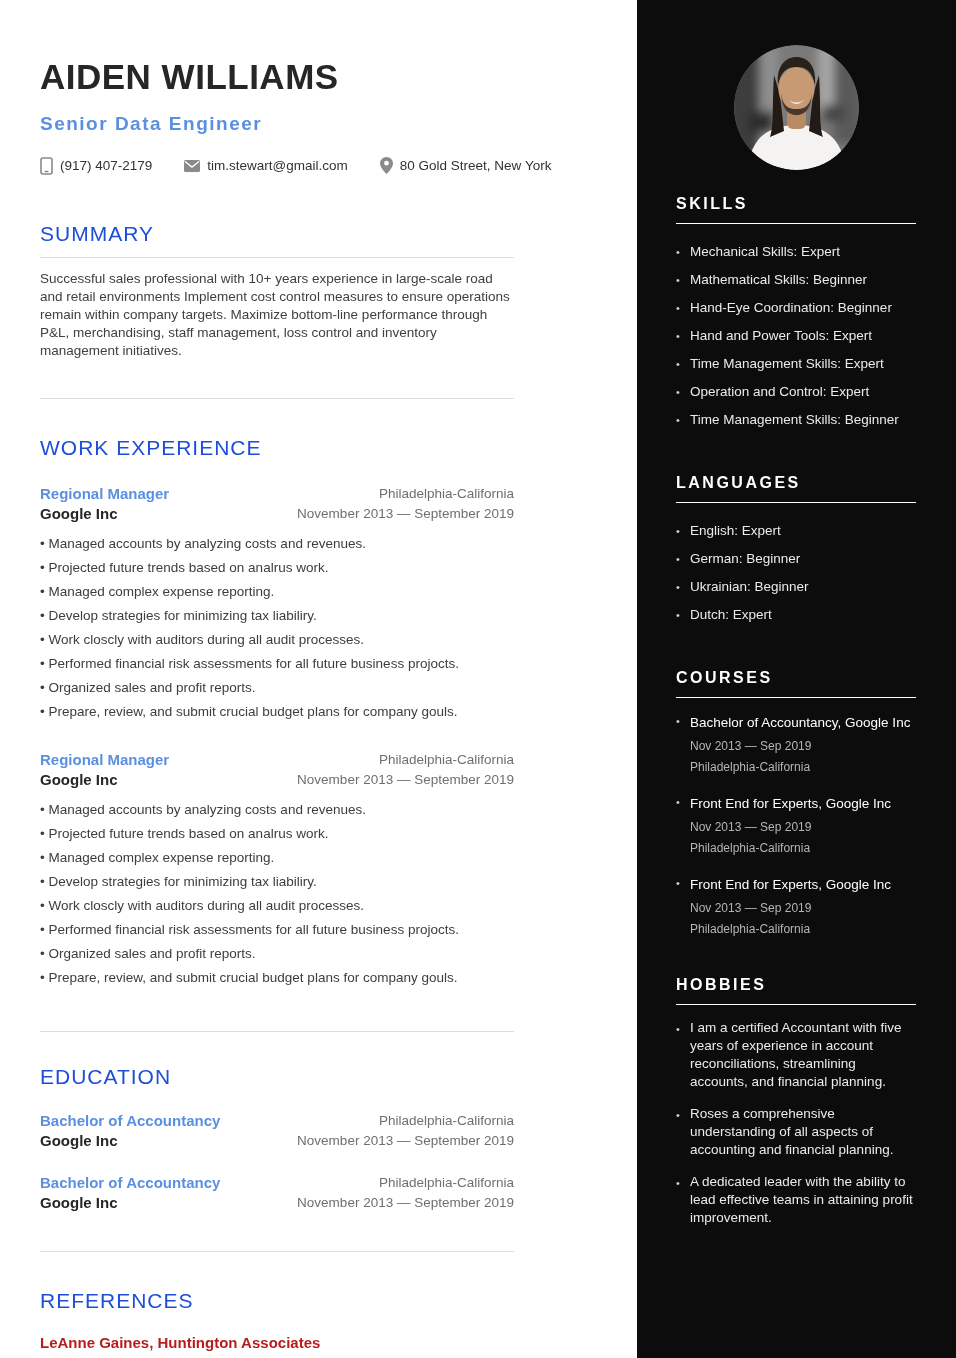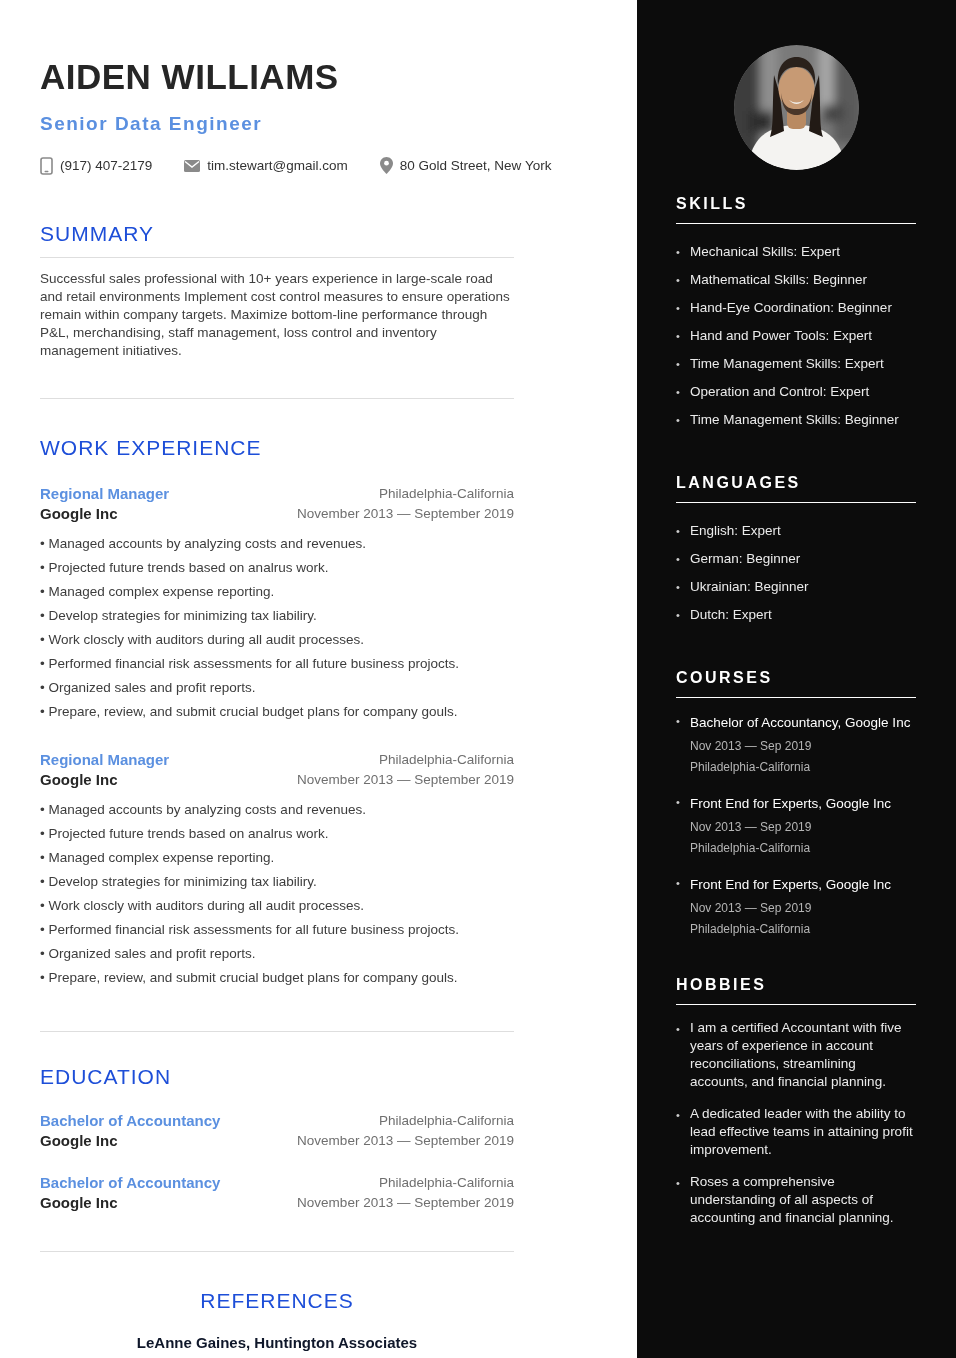--- a/index.html
+++ b/index.html
@@ -44,22 +44,22 @@
   .entry-left .entry-title { font-size:15px; font-weight:700; line-height:20px; }
   .entry-left .entry-company { font-size:15px; font-weight:700; color:#262626; line-height:20px; }
   .entry-right { text-align:right; font-size:13.5px; color:#6f6f6f; line-height:20px; }
   .bullets { margin-top:8px; list-style:none; }
   .bullets li {
     font-size:13.5px; color:#3d3d3d; line-height:24px;
   }
   .bullets li::before { content:"• "; color:#3d3d3d; }
   .edu-sec { margin-top:33px; }
   .edu-entry { margin-top:22px; }
-  .ref-sec { margin-top:37px;text-align:center; }
-  .ref-name { margin-top:21px; font-size:15px; font-weight:700; color:#0f172a; }
+  .ref-sec { margin-top:37px; }
+  .ref-name { margin-top:21px; font-size:15px; font-weight:700; color:#b91c1c; }
   
   .sidebar {
     position:absolute; left:637px; top:0; width:319px; height:100%;
     background:#0c0c0c; color:#ffffff; padding:45px 40px 0 39px;
   }
   .photo-wrap { width:125px; height:125px; margin:0 auto; border-radius:50%; overflow:hidden; }
   .photo-wrap svg { display:block; }
   .side-sec { margin-top:25px; }
   .side-sec + .side-sec { margin-top:40px; }
   .side-heading {
@@ -313,19 +313,19 @@
             <div class="course-loc">Philadelphia-California</div>
           </div>
         </div>
     </section>
 
     <section class="side-sec">
       <h3 class="side-heading">HOBBIES</h3>
       <ul class="side-list hobby-list">
 
       <li>I am a certified Accountant with five years of experience in account reconciliations, streamlining accounts, and financial planning.</li>
+          <li>Roses a comprehensive understanding of all aspects of accounting and financial planning.</li>
           <li>A dedicated leader with the ability to lead effective teams in attaining profit improvement.</li>
-          <li>Roses a comprehensive understanding of all aspects of accounting and financial planning.</li>
         </ul>
     </section>
 
   </aside>
 </div>
 
 </body></html>

